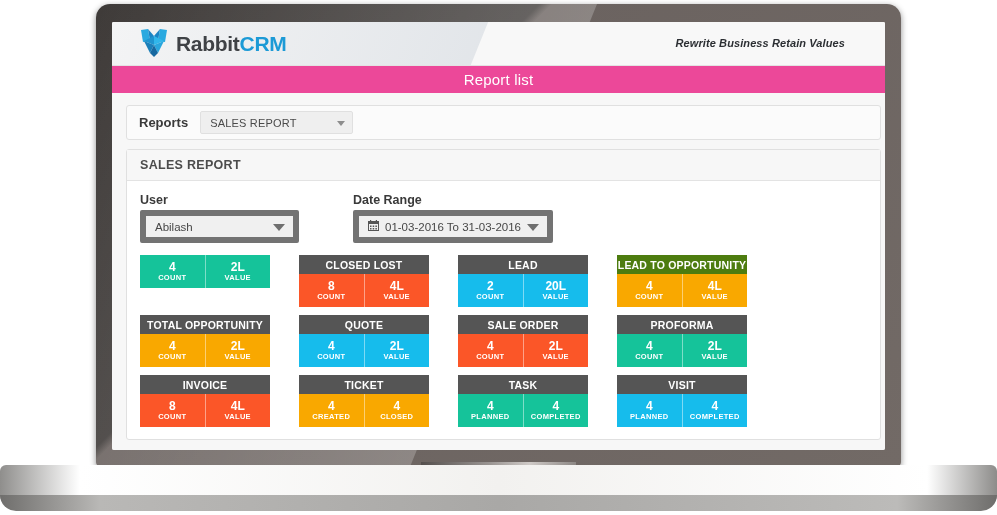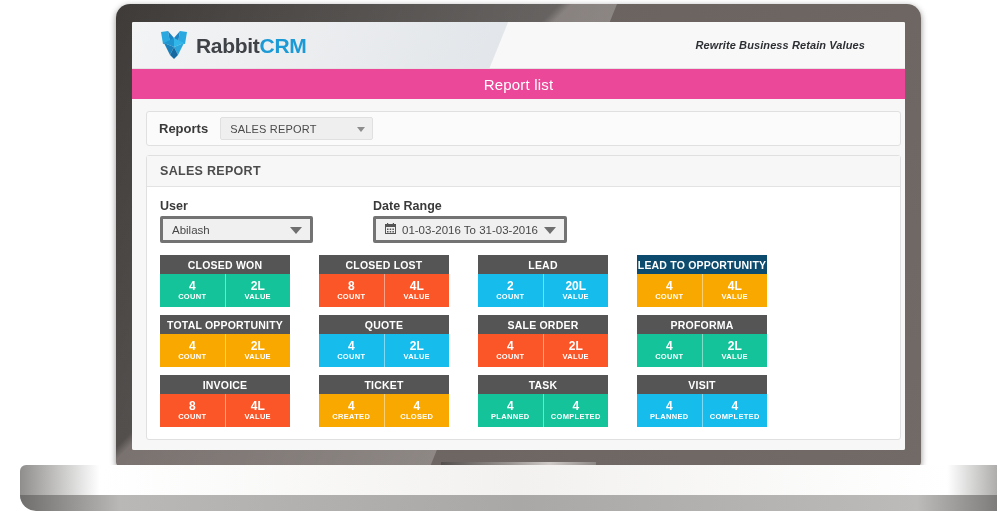--- a/index.html
+++ b/index.html
@@ -1,19 +1,19 @@
 <!DOCTYPE html>
 <html><head>
 <meta charset="utf-8">
 <style>
   html,body{margin:0;padding:0;background:#ffffff;}
   body{width:997px;height:515px;overflow:hidden;font-family:"Liberation Sans",sans-serif;}
 
   
-  #stage{position:relative;width:788px;height:515px;margin-left:20px;}
+  #stage{position:relative;width:788px;height:515px;}
 
   .laptop-lid{
     position:absolute;left:96px;top:4px;width:805px;height:462px;
     background:linear-gradient(135deg,#3a3634 0%,#413d3b 35%,#6b6360 36%,#726a66 100%);
     border-radius:14px 14px 4px 4px;
     box-shadow:0 2px 6px rgba(0,0,0,.45);
   }
   .lid-gloss{
     position:absolute;left:0;top:0;width:100%;height:100%;
     border-radius:14px 14px 4px 4px;overflow:hidden;pointer-events:none;
@@ -84,21 +84,21 @@
   .panel-head{height:30px;background:#f7f7f7;border-bottom:1px solid #e3e3e3;
               display:flex;align-items:center;padding:0 13px;font-size:12.5px;font-weight:bold;
               color:#4c4c4c;letter-spacing:.3px;}
   .panel-body{padding:12px 13px 12px 13px;}
 
   .filters{display:flex;gap:0;margin-bottom:12px;}
   .filter{display:flex;flex-direction:column;gap:3px;justify-content:flex-end;}
   .filter.user{width:213px;}
   .filter-label{font-size:12.5px;font-weight:bold;color:#3a3a3a;}
   .filter-ctl{
-    position:relative;background:#f0f0f0;border:3px solid #737373;border-radius:2px;height:21px;
+    position:relative;background:#f0f0f0;border:6px solid #737373;border-radius:2px;height:21px;
     display:flex;align-items:center;padding:0 26px 0 9px;font-size:11.5px;color:#474747;
   }
   .filter.user .filter-ctl{width:112px;}
   .filter-ctl .caret-lg{
     position:absolute;right:8px;top:50%;width:0;height:0;margin-top:-3px;
     border-left:6px solid transparent;border-right:6px solid transparent;border-top:7px solid #6f6f6f;
   }
   .cal-icon{display:inline-block;margin-right:6px;}
 
   
@@ -192,21 +192,20 @@
                   </span>
                   <span>01-03-2016 To 31-03-2016</span>
                   <span class="caret-lg"></span>
                 </div>
               </div>
             </div>
 
             <div class="grid" id="cards-grid">
                 <div class="row">
                   <div class="card">
-                    <div class="card-head" style="background: rgb(85, 85, 85);">CLOSED WON</div>
                     <div class="card-body" style="background: rgb(21, 195, 154);">
                       <div class="card-cell">
                         <div class="cell-num">4</div>
                         <div class="cell-lbl">COUNT</div>
                       </div>
                       <div class="card-cell">
                         <div class="cell-num">2L</div>
                         <div class="cell-lbl">VALUE</div>
                       </div>
                     </div>
@@ -231,21 +230,21 @@
                         <div class="cell-num">2</div>
                         <div class="cell-lbl">COUNT</div>
                       </div>
                       <div class="card-cell">
                         <div class="cell-num">20L</div>
                         <div class="cell-lbl">VALUE</div>
                       </div>
                     </div>
                   </div>
                   <div class="card">
-                    <div class="card-head" style="background: #0c4a6e;">LEAD TO OPPORTUNITY</div>
+                    <div class="card-head" style="background: #4d7c0f;">LEAD TO OPPORTUNITY</div>
                     <div class="card-body" style="background: rgb(249, 168, 0);">
                       <div class="card-cell">
                         <div class="cell-num">4</div>
                         <div class="cell-lbl">COUNT</div>
                       </div>
                       <div class="card-cell">
                         <div class="cell-num">4L</div>
                         <div class="cell-lbl">VALUE</div>
                       </div>
                     </div>

